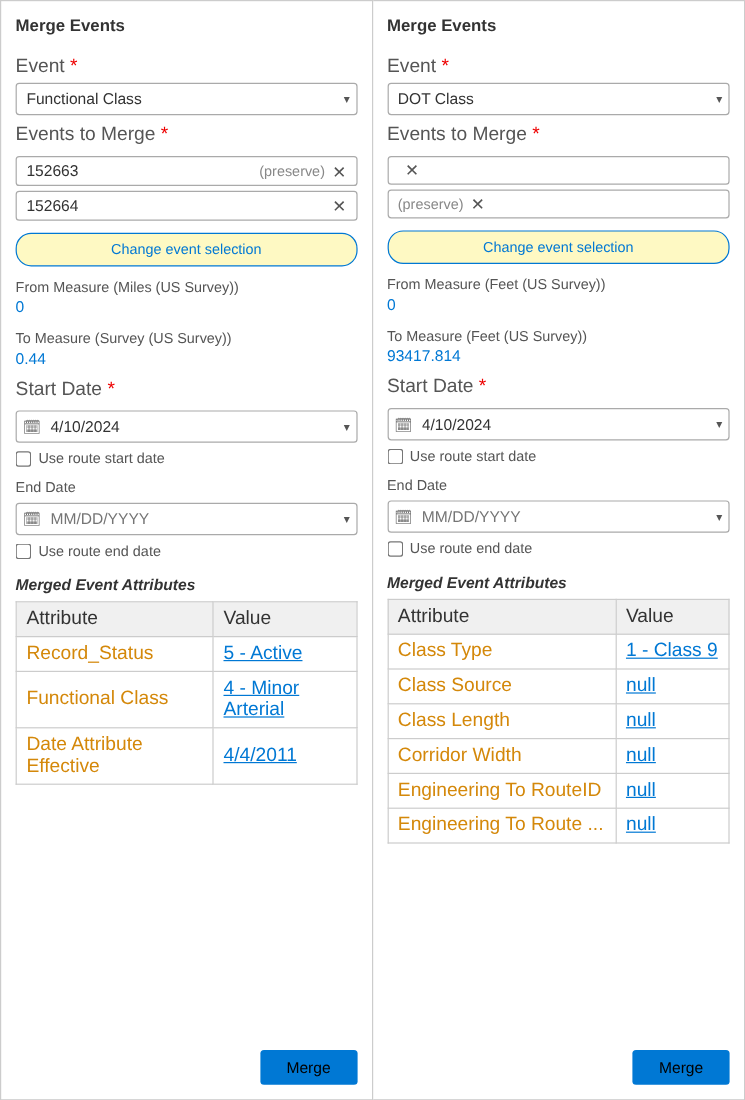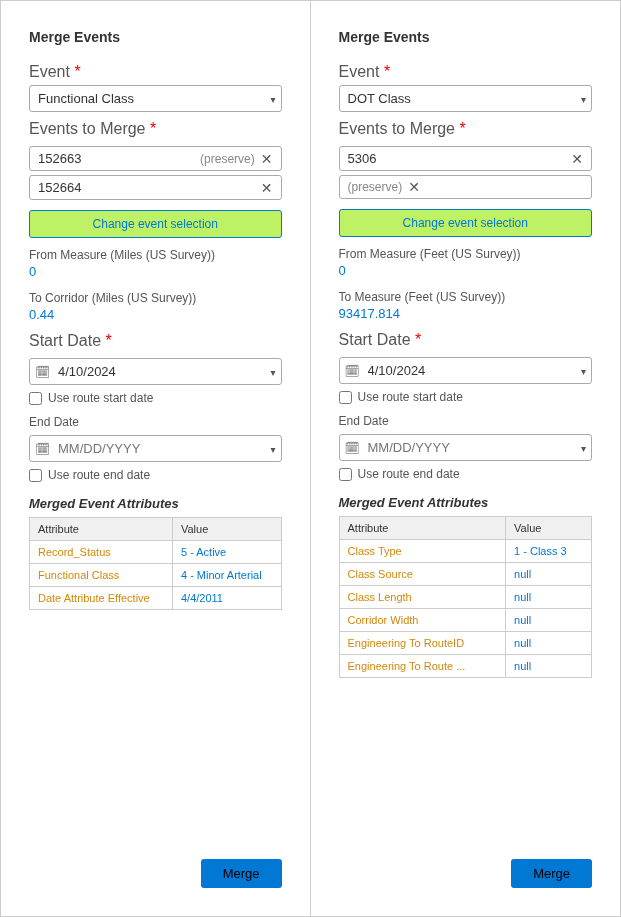--- a/index.html
+++ b/index.html
@@ -7,21 +7,21 @@
       font-family: Arial, sans-serif;
       font-size: 13px;
       background: #fff;
       display: flex;
       width: 621px;
       min-height: 917px;
     }
     .panel {
       width: 316px;
       border: 1px solid #ccc;
-      padding: 28px;
+      padding: 12px;
       display: flex;
       flex-direction: column;
       position: relative;
     }
     .panel + .panel {
       border-left: none;
     }
     .panel-title {
       font-size: 14px;
       font-weight: bold;
@@ -83,24 +83,24 @@
     .event-close {
       cursor: pointer;
       color: #555;
       font-size: 14px;
       line-height: 1;
     }
     .change-event-btn {
       margin-top: 10px;
       width: 100%;
       padding: 6px;
-      background: #bef264;
+      background: #fef9c3;
       border: 1px solid #0078d4;
       color: #0078d4;
-      border-radius: 3px;
+      border-radius: 13px;
       font-size: 12px;
       cursor: pointer;
       text-align: center;
     }
     .measure-label {
       font-size: 12px;
       color: #555;
       margin-top: 10px;
       margin-bottom: 2px;
     }
@@ -161,39 +161,40 @@
       font-size: 13px;
       font-weight: bold;
       color: #333;
       margin-top: 14px;
       margin-bottom: 6px;
       font-style: italic;
     }
     .attr-table {
       width: 100%;
       border-collapse: collapse;
-      font-size: 11px;
+      font-size: 16px;
     }
     .attr-table th {
       background: #f0f0f0;
       border: 1px solid #ccc;
       padding: 5px 8px;
       text-align: left;
       color: #333;
       font-weight: normal;
     }
     .attr-table td {
       border: 1px solid #ccc;
       padding: 5px 8px;
     }
     .attr-table td:first-child {
       color: #d4880a;
     }
     .attr-table td:last-child {
       color: #0078d4;
+      text-decoration: underline;
     }
     .merge-btn {
       margin-top: auto;
       padding-top: 16px;
       display: flex;
       justify-content: flex-end;
     }
     .merge-button {
       background: #0078d4;
       color: #000000;
@@ -240,21 +241,21 @@
     <span class="event-row-text">152664</span>
     <span class="event-badge"></span>
     <span class="event-close">✕</span>
   </div>
 
   <button class="change-event-btn">Change event selection</button>
 
   <div class="measure-label">From Measure (Miles (US Survey))</div>
   <div class="measure-value">0</div>
 
-  <div class="measure-label">To Corridor (Miles (US Survey))</div>
+  <div class="measure-label">To Measure (Survey (US Survey))</div>
   <div class="measure-value">0.44</div>
 
   <div class="field-label">
     <span>Start Date</span> <span class="required">*</span>
   </div>
   <div class="date-wrapper">
     <span class="calendar-icon">🗓</span>
     <input class="date-input has-value" type="text" value="4/10/2024" style="">
     <span class="date-arrow">▾</span>
   </div>
@@ -314,21 +315,20 @@
       <option>DOT Class</option>
     </select>
     <span class="select-arrow">▾</span>
   </div>
 
   <div class="field-label">
     <span>Events to Merge</span> <span class="required">*</span>
   </div>
 
   <div class="event-row">
-    <span class="event-row-text">5306</span>
     <span class="event-badge"></span>
     <span class="event-close">✕</span>
   </div>
 
   <div class="event-row">
     <span class="event-badge">(preserve)</span>
     <span class="event-close">✕</span>
   </div>
 
   <button class="change-event-btn">Change event selection</button>
@@ -367,21 +367,21 @@
   <table class="attr-table">
     <thead>
       <tr>
         <th>Attribute</th>
         <th>Value</th>
       </tr>
     </thead>
     <tbody id="right-attr-tbody">
     <tr>
           <td>Class Type</td>
-          <td>1 - Class 3</td>
+          <td>1 - Class 9</td>
         </tr>
         <tr>
           <td>Class Source</td>
           <td>null</td>
         </tr>
         <tr>
           <td>Class Length</td>
           <td>null</td>
         </tr>
         <tr>

